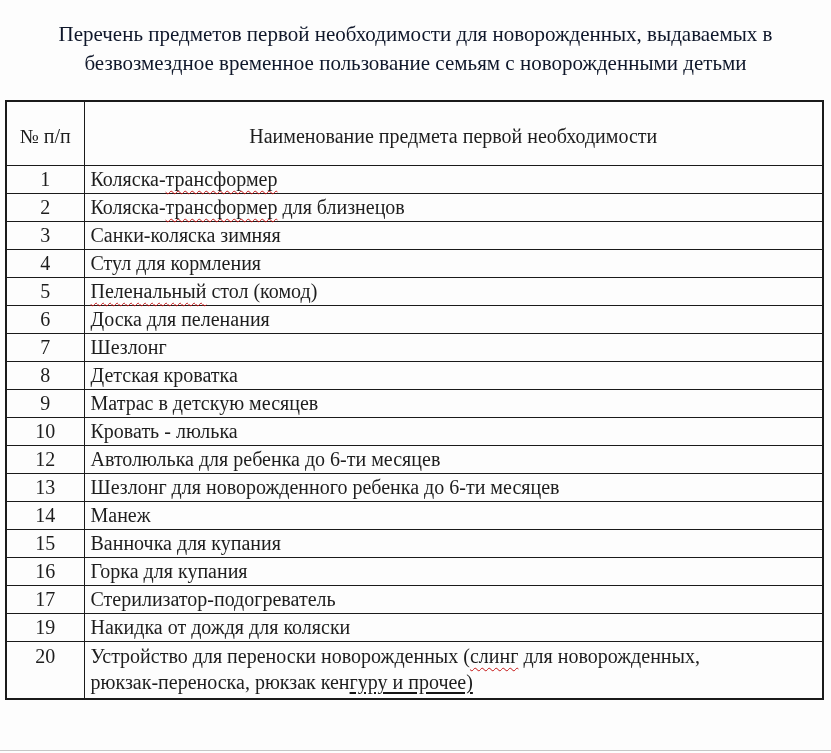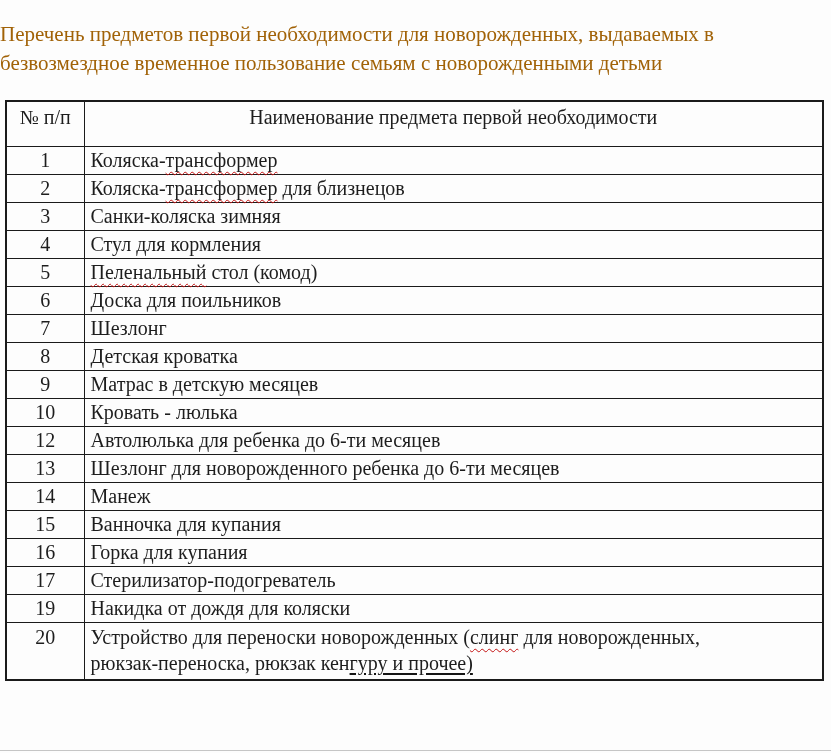--- a/index.html
+++ b/index.html
@@ -10,45 +10,45 @@
   .page {
     position: relative;
     width: 831px;
     height: 753px;
     background: #fdfdfd;
     overflow: hidden;
     color: #1f1f1f;
   }
   .title {
     margin-top: 20px;
-    text-align: left;
+    text-align: center;
     font-size: 21px;
     line-height: 29px;
-    color: #a16207;
+    color: #0f172a;
   }
   table.items {
     margin: 22px 0 0 5px;
     width: 819px;
     border-collapse: collapse;
     table-layout: fixed;
     font-size: 20px;
     color: #1d1d1d;
   }
   table.items { border: 2px solid #1b1b1b; }
   col.c1 { width: 78px; }
   th, td {
     border: 1.5px solid #1b1b1b;
     padding: 0;
     vertical-align: top;
     font-weight: normal;
     line-height: 26px;
   }
   tr.head th {
     height: 42px;
-    padding-top: 2px;
+    padding-top: 21px;
     text-align: center;
   }
   td.num {
     height: 27px;
     text-align: center;
   }
   td.name {
     height: 27px;
     text-align: left;
     padding: 0 6px 0 6px;
@@ -114,21 +114,21 @@
       <tr>
         <td class="num">4</td>
         <td class="name"><span>Стул для кормления</span></td>
       </tr>
       <tr>
         <td class="num">5</td>
         <td class="name"><span class="spell">Пеленальный</span><span> стол (комод)</span></td>
       </tr>
       <tr>
         <td class="num">6</td>
-        <td class="name"><span>Доска для поильников</span></td>
+        <td class="name"><span>Доска для пеленания</span></td>
       </tr>
       <tr>
         <td class="num">7</td>
         <td class="name"><span>Шезлонг</span></td>
       </tr>
       <tr>
         <td class="num">8</td>
         <td class="name"><span>Детская кроватка</span></td>
       </tr>
       <tr>

